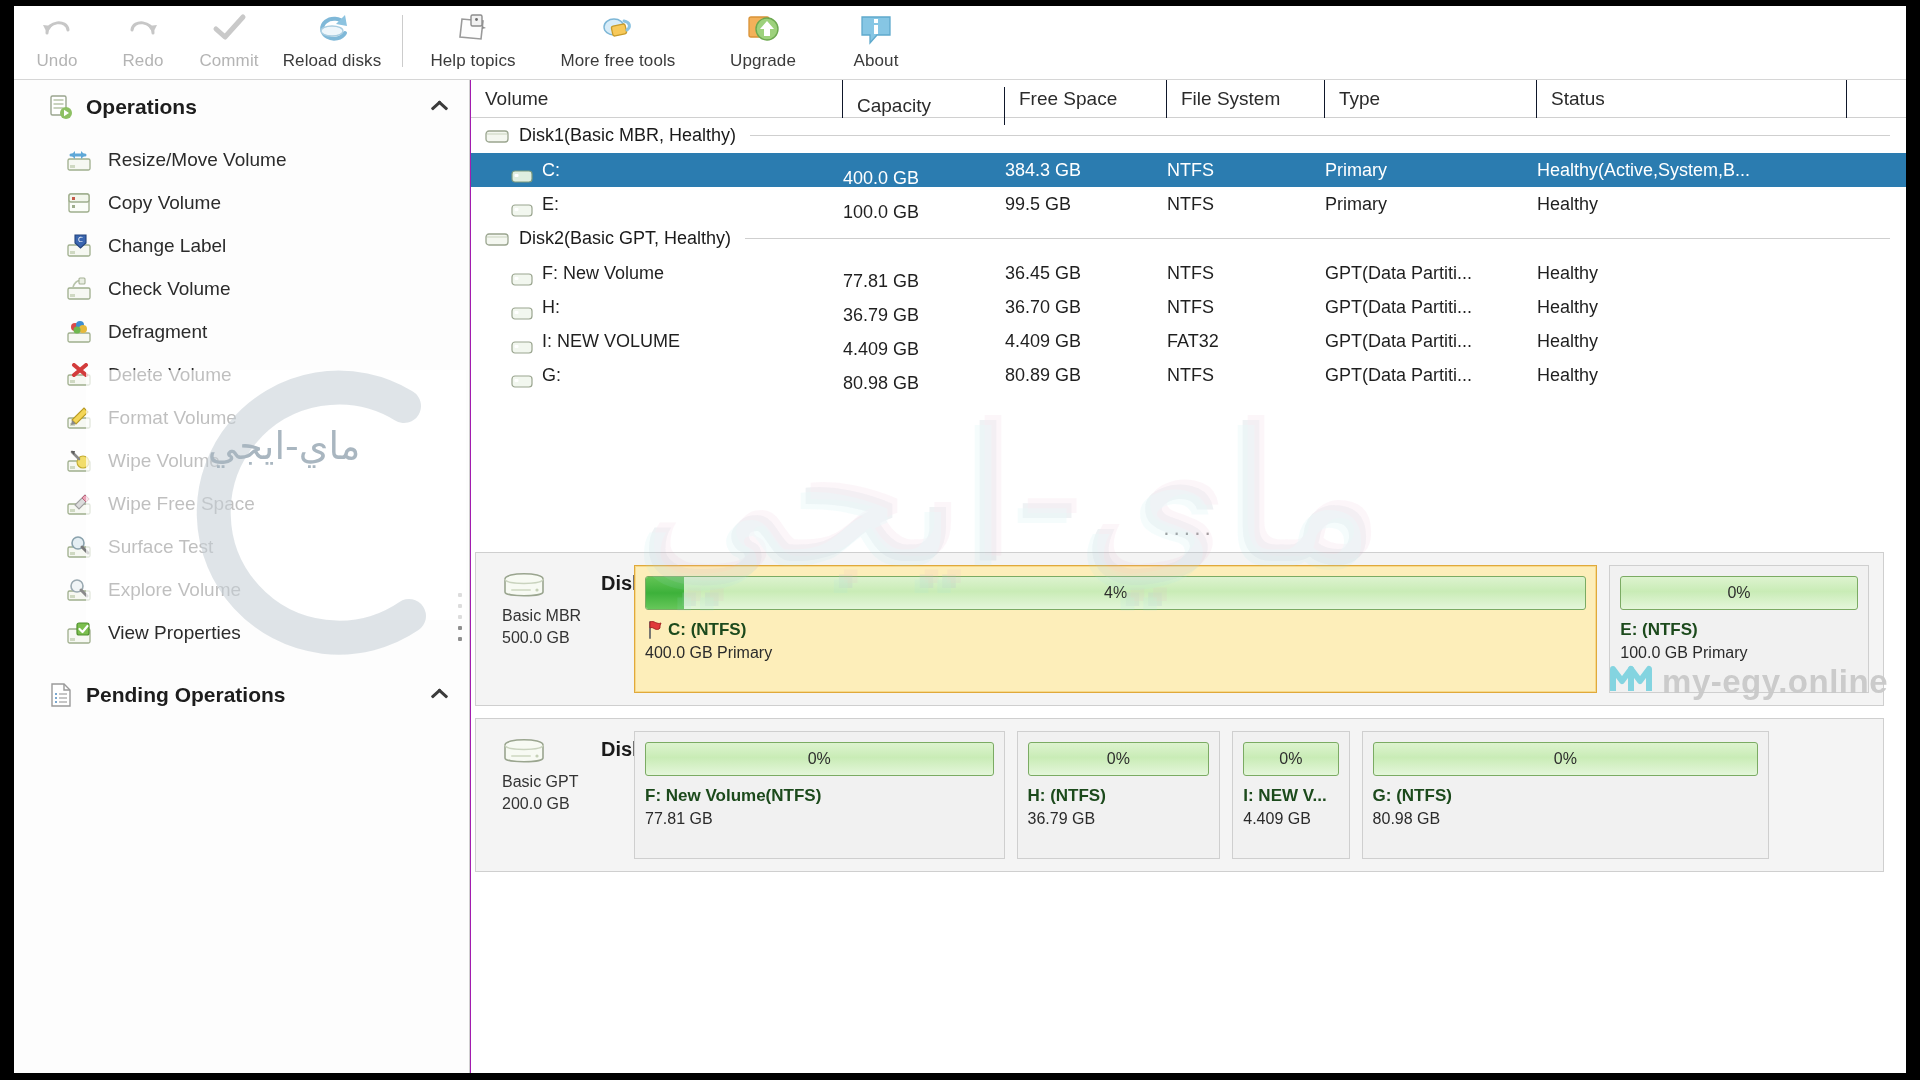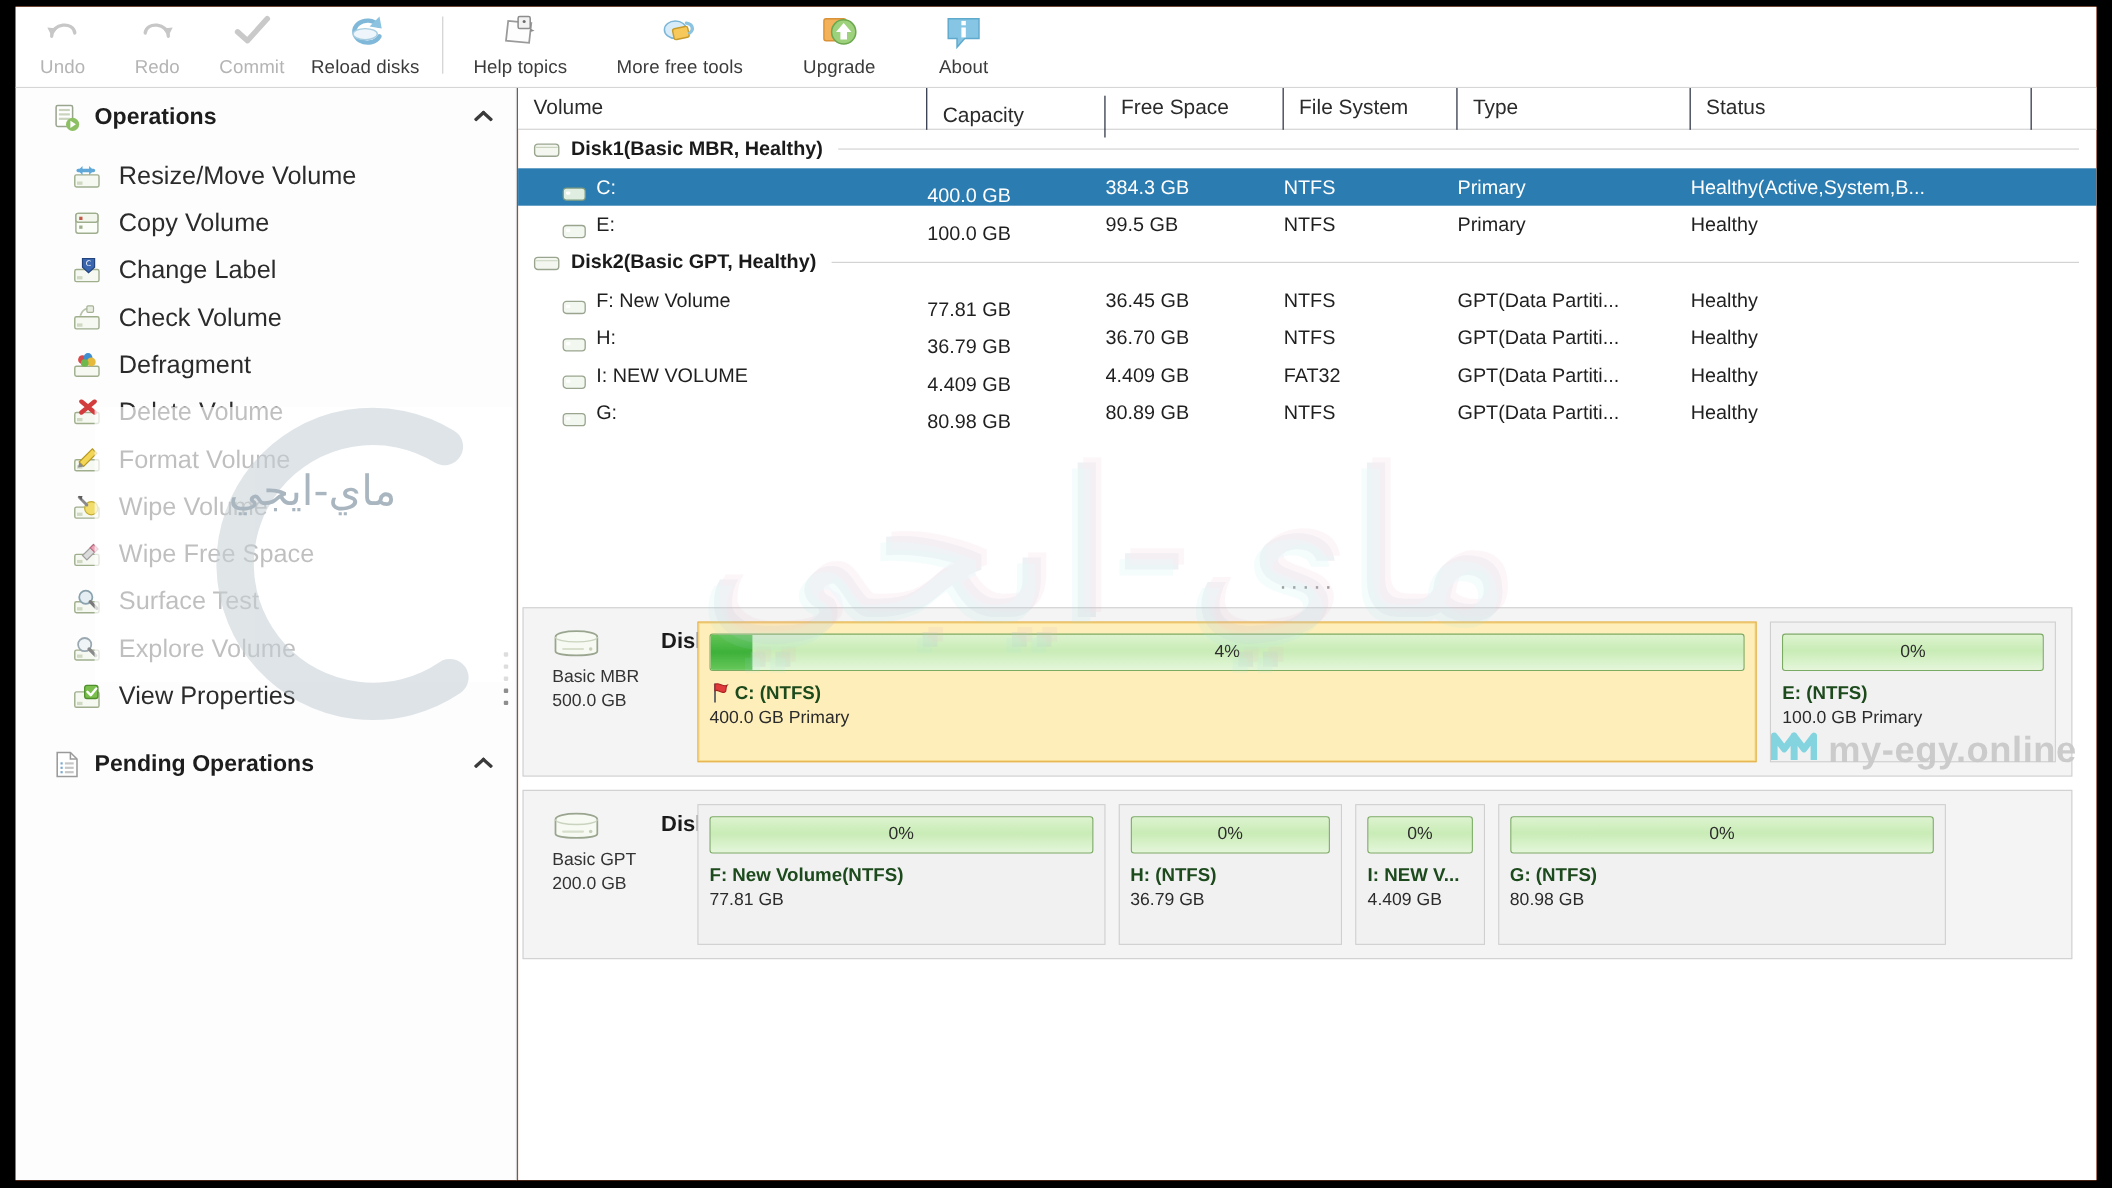--- a/index.html
+++ b/index.html
@@ -7,21 +7,21 @@
     margin: 0; padding: 0;
     width: 1920px; height: 1080px;
     background: #000;
     font-family: "Liberation Sans", sans-serif;
     overflow: hidden;
   }
   #app {
     position: absolute;
     left: 14px; top: 6px;
     width: 1892px; height: 1067px;
-    background: #c2410c;
+    background: #a21caf;
     overflow: hidden;
   }
 
   
   .toolbar {
     position: absolute; left: 0; top: 0;
     width: 1892px; height: 74px;
     background: #ffffff;
     border-bottom: 1px solid #d6d6d6;
     display: flex; align-items: flex-end;
@@ -75,21 +75,21 @@
   .chev::before { left: -1px; transform: rotate(-42deg); }
   .chev::after  { left: 6px;  transform: rotate(42deg); }
 
   .ops-list { padding-top: 4px; }
   .op-item {
     display: flex; align-items: center;
     height: 43px; padding-left: 52px;
     cursor: default;
   }
   .op-icon { width: 28px; height: 24px; margin-right: 14px; flex: 0 0 auto; }
-  .op-label { font-size: 23px; color: #2b2b2b; white-space: nowrap; }
+  .op-label { font-size: 19px; color: #2b2b2b; white-space: nowrap; }
 
   .pending-wrap { margin-top: 14px; }
 
   
   .main {
     position: absolute; left: 457px; top: 74px;
     width: 1435px; height: 993px;
     background: #ffffff;
   }
   .table-area { position: absolute; left: 0; top: 0; width: 1435px; height: 475px; }
@@ -111,21 +111,21 @@
   .c-fs   { width: 158px; }
   .c-type { width: 212px; }
   .c-stat { width: 310px; }
   .c-end  { width: 59px; border-right: none !important; }
 
   .disk-row {
     display: flex; align-items: center; height: 35px;
     padding-left: 14px;
   }
   .disk-row .dicon { width: 24px; height: 18px; margin-right: 10px; }
-  .disk-row .dlabel { font-size: 18px; font-weight: bold; color: #1a1a1a; white-space: nowrap; }
+  .disk-row .dlabel { font-size: 18px; font-weight: normal; color: #1a1a1a; white-space: nowrap; }
   .disk-row .dline { flex: 1; height: 1px; background: #cfcfcf; margin-left: 14px; margin-right: 16px; }
 
   .vrow { display: flex; height: 34px; align-items: center; }
   .vrow.sel { background: #2b7cb0; }
   .vrow .cell {
     font-size: 18px; color: #1f1f1f; white-space: nowrap;
     overflow: hidden; height: 34px; line-height: 34px;
   }
   .vrow.sel .cell { color: #ffffff; }
   .vrow .cell.v { padding-left: 40px; display: flex; align-items: center; }

